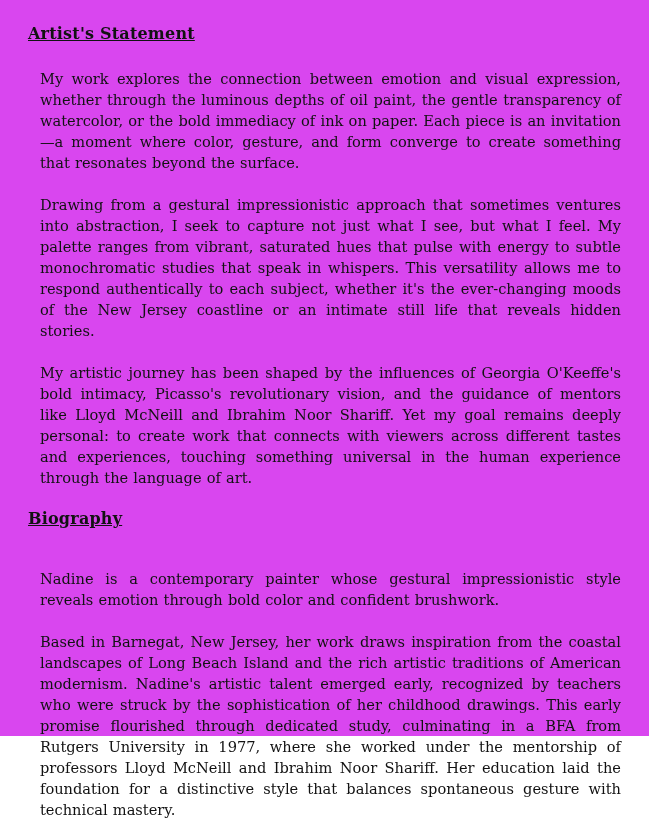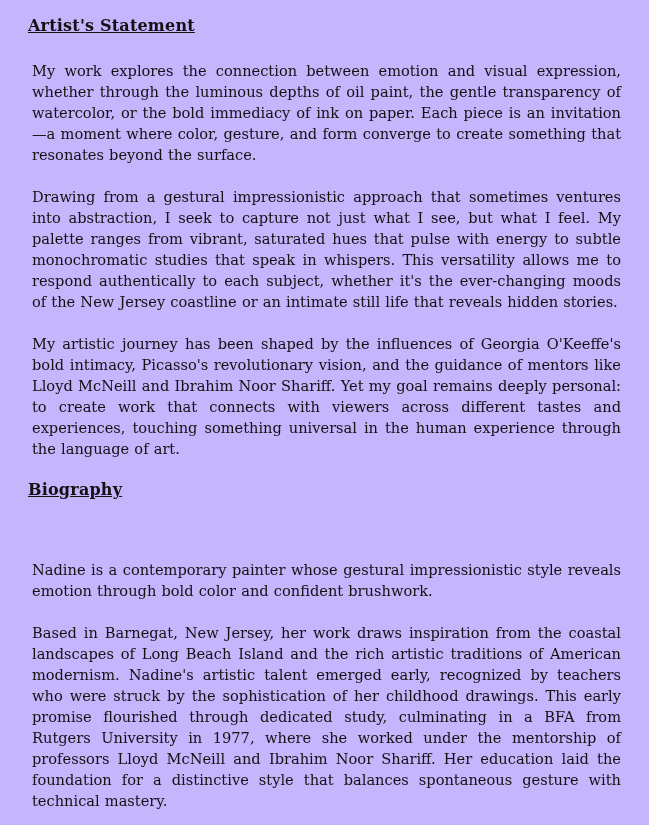--- a/index.html
+++ b/index.html
@@ -10,39 +10,39 @@
   body {
     width: 649px;
     height: 825px;
     overflow: hidden;
     font-family: "DejaVu Serif", "Liberation Serif", serif;
     color: #121212;
   }
   .page {
     box-sizing: border-box;
     width: 649px;
-    height: 825px;
-    padding: 16px 28px 0 28px;
-    background: #c4b5fd;
+    height: 736px;
+    padding: 24px 28px 0 28px;
+    background: #d946ef;
   }
   .section-heading {
     font-size: 16px;
     font-weight: bold;
     text-decoration: underline;
     margin: 0 0 25px 0;
     letter-spacing: 0.2px;
   }
   .section-heading.extra-gap {
-    margin-bottom: 60px;
+    margin-bottom: 40px;
   }
   .para {
     font-size: 14.6px;
     line-height: 21px;
     text-align: justify;
-    margin: 0 0 21px 4px;
+    margin: 0 0 21px 12px;
     word-spacing: 0.5px;
   }
   .section {
     margin: 0 0 10px 0;
   }
 </style>
 </head>
 <body>
 
 <div class="page">

